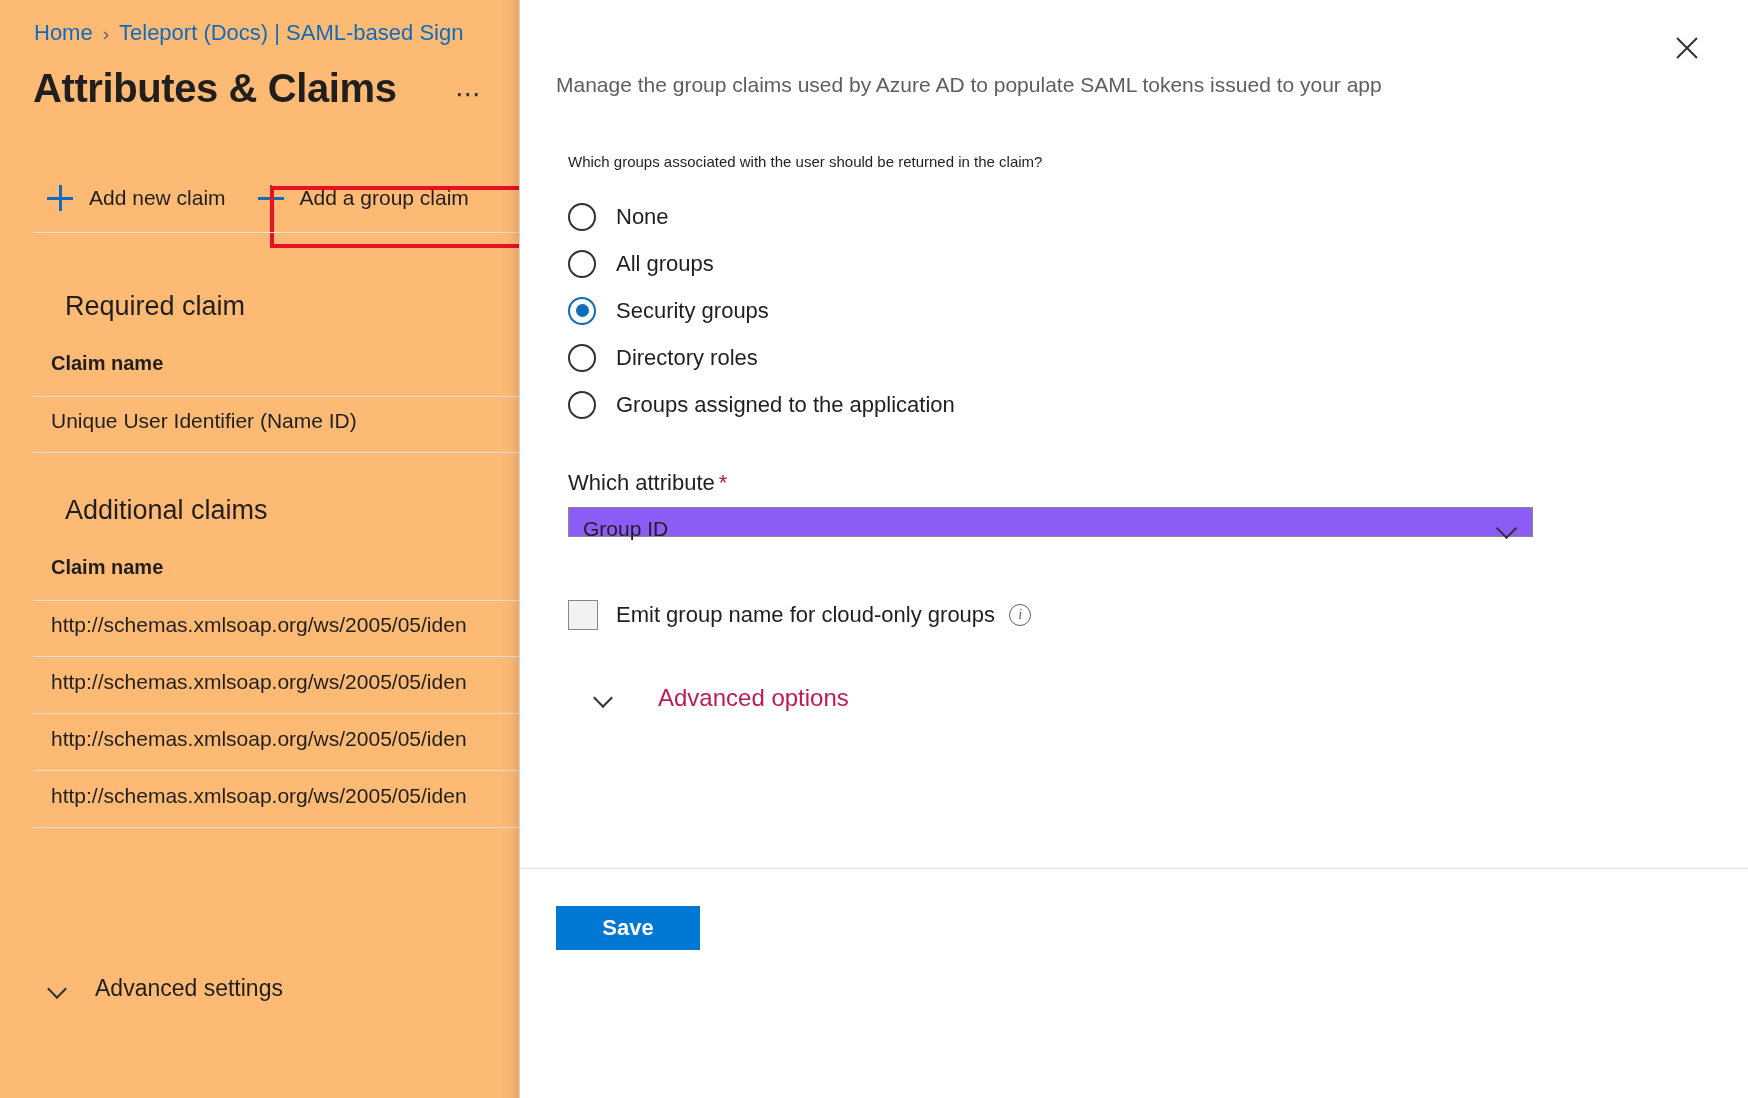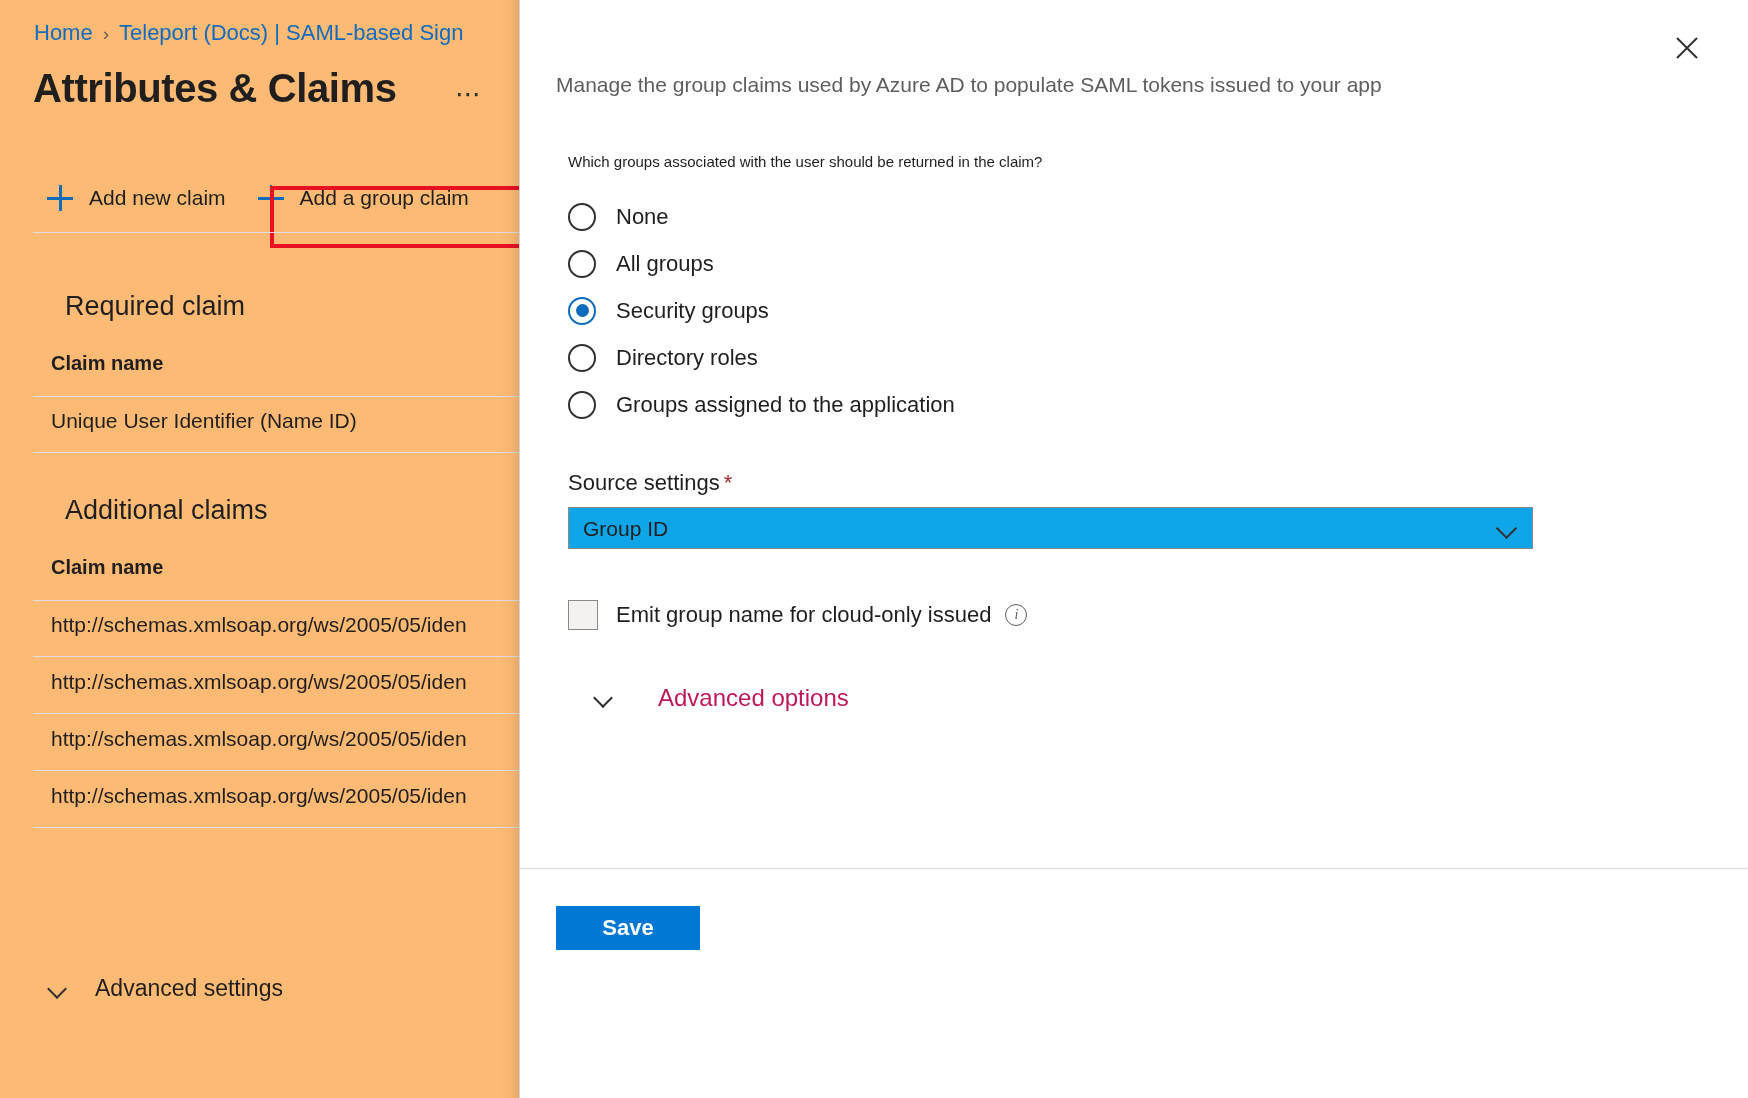--- a/index.html
+++ b/index.html
@@ -309,24 +309,24 @@
   .req-star {
     color: #a4262c;
     margin-left: 4px;
     font-size: 22px;
   }
   .select-box {
     position: absolute;
     left: 48px;
     top: 507px;
     width: 965px;
-    height: 42px;
+    height: 30px;
     border: 1px solid #8a8886;
     box-sizing: border-box;
-    background: #0ea5e9;
+    background: #8b5cf6;
     cursor: pointer;
   }
   .select-value {
     position: absolute;
     left: 14px;
     top: 9px;
     font-size: 21px;
     color: #201f1e;
     white-space: nowrap;
   }
@@ -512,31 +512,31 @@
       <span class="radio-dot"></span>
       <span class="radio-label">Directory roles</span>
     </div>
     <div class="radio-item">
       <span class="radio-dot"></span>
       <span class="radio-label">Groups assigned to the application</span>
     </div>
   </div>
 
   <div class="field-label">
-    <span>Source settings</span><span class="req-star">*</span>
+    <span>Which attribute</span><span class="req-star">*</span>
   </div>
 
   <div class="select-box">
     <span class="select-value">Group ID</span>
     <span class="select-caret"></span>
   </div>
 
   <div class="checkbox-row">
     <span class="cb-box"></span>
-    <span class="cb-label">Emit group name for cloud-only issued</span>
+    <span class="cb-label">Emit group name for cloud-only groups</span>
     <span class="info-icon">i</span>
   </div>
 
   <div class="adv-options">
     <span class="chev"></span>
     <span class="adv-label">Advanced options</span>
   </div>
 
   <div class="blade-footer-rule"></div>
   <button class="save-btn">Save</button>

